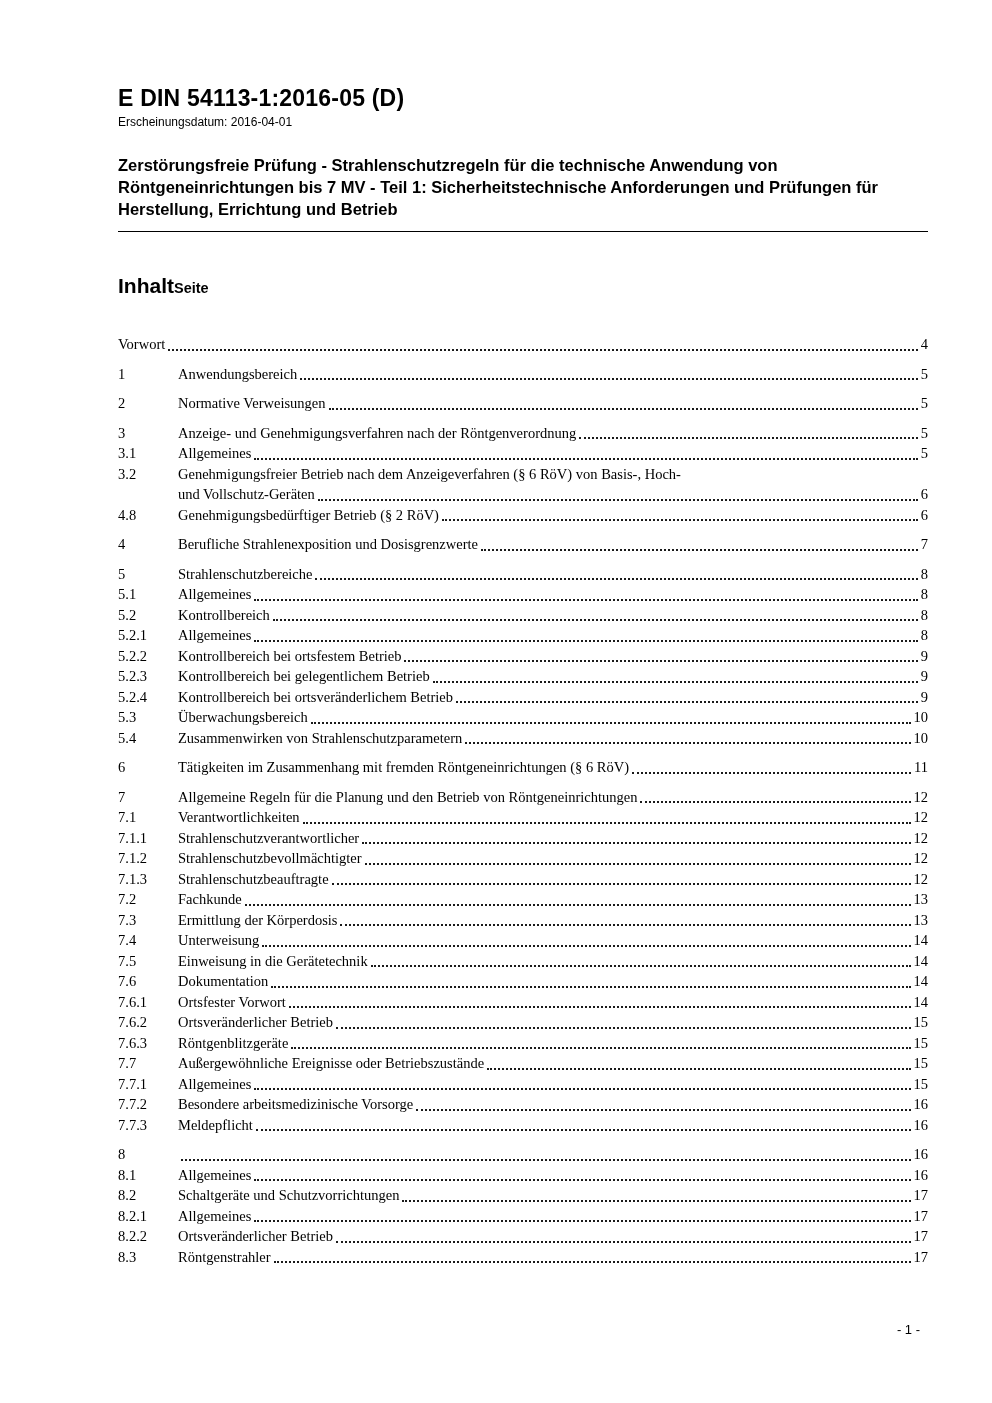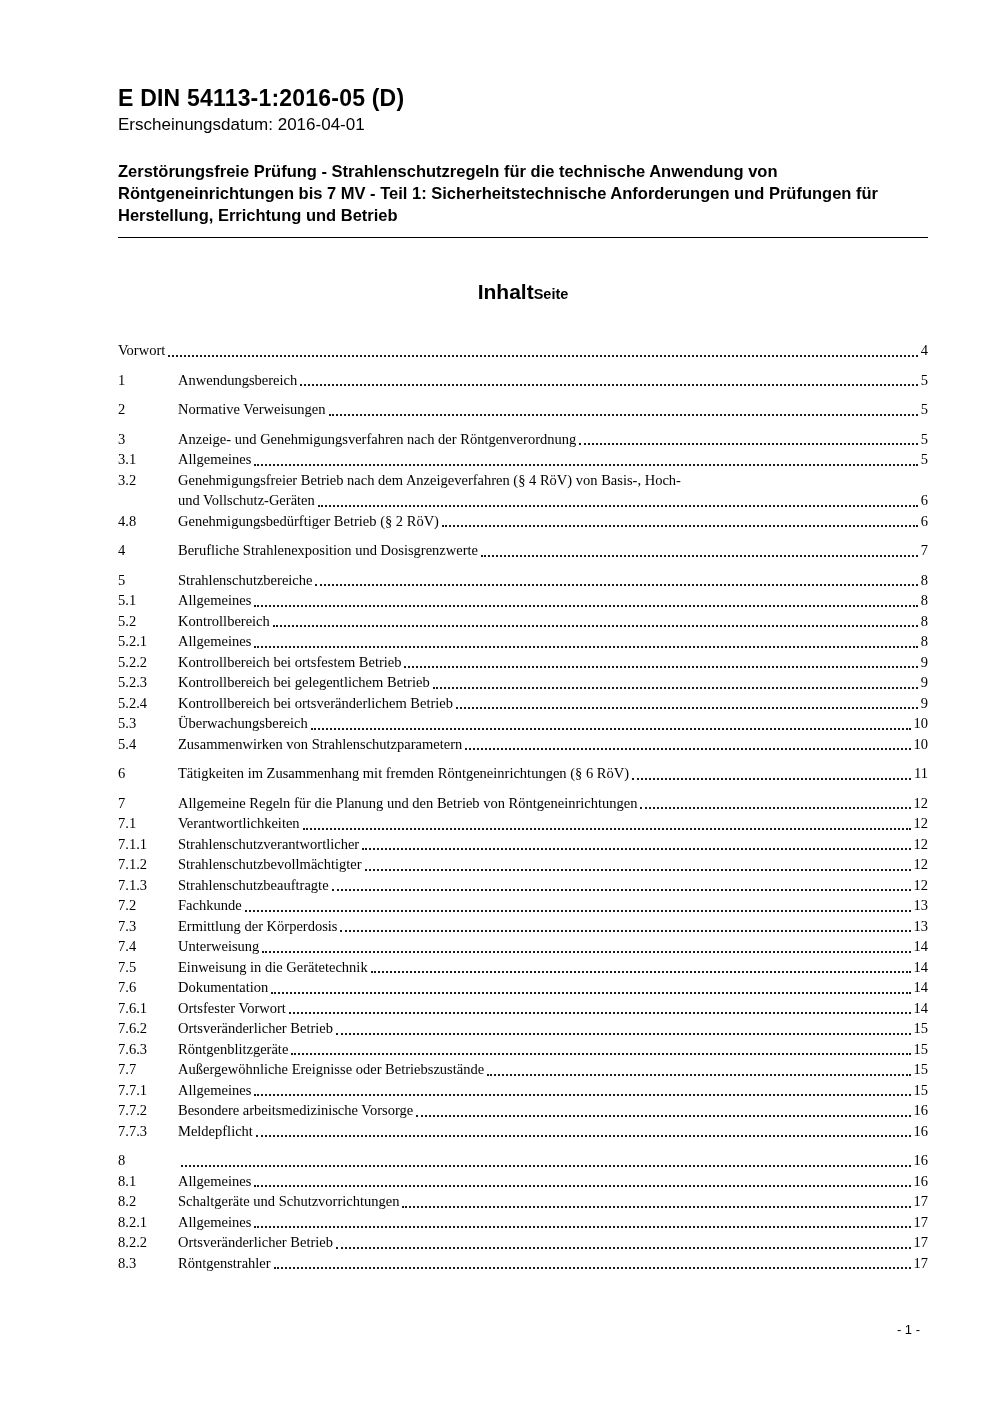--- a/index.html
+++ b/index.html
@@ -18,36 +18,36 @@
     font-family: "Liberation Sans", sans-serif;
     color: #000000;
   }
   .doc-number {
     font-size: 23px;
     font-weight: bold;
     line-height: 1.1;
     letter-spacing: 0.2px;
   }
   .pub-date {
-    font-size: 17px;
+    font-size: 12px;
     margin-top: 4px;
   }
   .doc-title {
     margin-top: 26px;
     font-size: 16.5px;
     font-weight: bold;
     line-height: 1.33;
     padding-bottom: 10px;
     border-bottom: 1px solid #000000;
     max-width: 810px;
   }
   .toc-header {
     margin-top: 42px;
     display: flex;
-    justify-content: center;
+    justify-content: flex-start;
     align-items: baseline;
   }
   .toc-heading {
     font-size: 21px;
     font-weight: bold;
   }
   .toc-page-label {
     font-size: 14.5px;
     font-weight: bold;
   }
@@ -167,21 +167,21 @@
               <span class="toc-title">Allgemeines</span>
               <span class="leader"></span>
               <span class="toc-page">5</span>
             </div>
           </div>
         </div>
         <div class="toc-row">
           <span class="toc-num">3.2</span>
           <div class="toc-body">
             <div class="toc-line">
-              <span class="toc-title">Genehmigungsfreier Betrieb nach dem Anzeigeverfahren (§ 4 RöV) von Basis-, Hoch-</span>
+              <span class="toc-title">Genehmigungsfreier Betrieb nach dem Anzeigeverfahren (§ 6 RöV) von Basis-, Hoch-</span>
             </div>
             <div class="toc-line">
               <span class="toc-title">und Vollschutz-Geräten</span>
               <span class="leader"></span>
               <span class="toc-page">6</span>
             </div>
           </div>
         </div>
         <div class="toc-row">
           <span class="toc-num">4.8</span>

